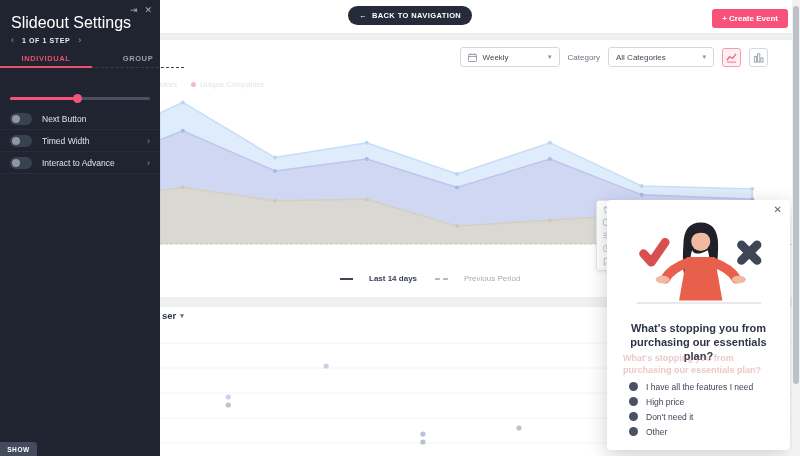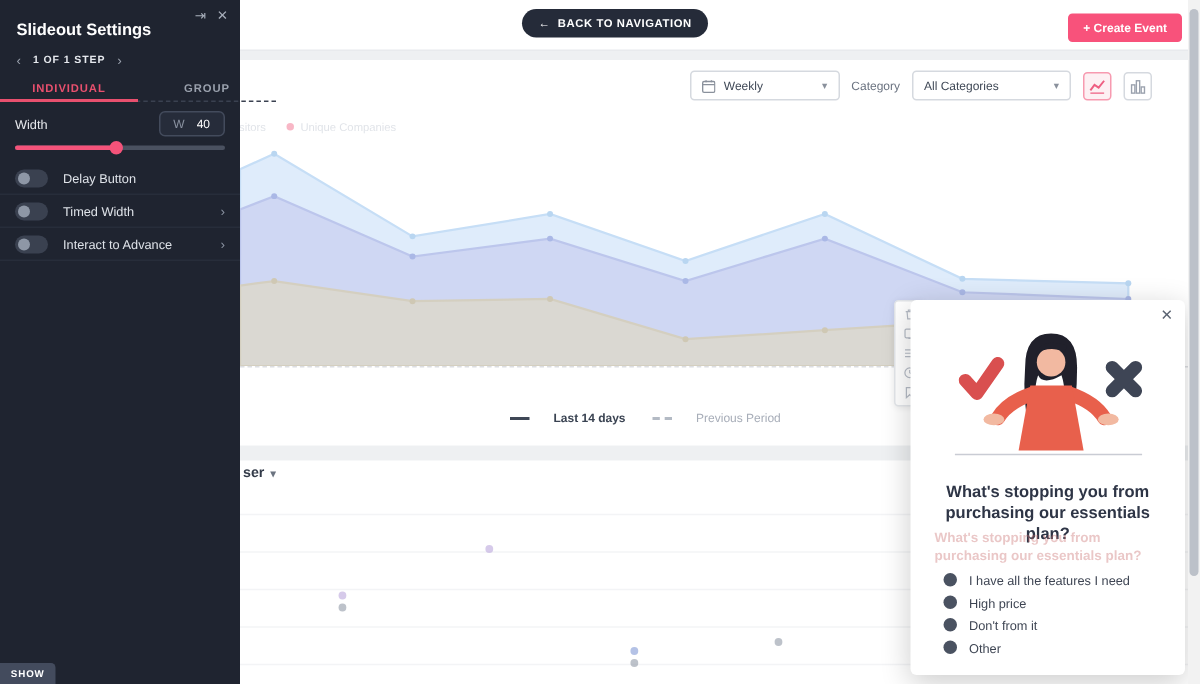--- a/index.html
+++ b/index.html
@@ -49,21 +49,21 @@
   .sec2-header { position:absolute; left:162px; top:310px; display:flex; align-items:center; gap:4px; z-index:2;
     font-size:9.5px; font-weight:bold; color:#323a48; cursor:pointer; }
   .sec2-header .chev { font-size:7px; color:#6b7380; }
   .scatter-wrap { position:absolute; left:160px; top:307px; right:8px; bottom:0; z-index:1; }
   .scatter-wrap svg { width:100%; height:100%; display:block; }
 
   
   .panel { position:absolute; left:0; top:0; width:160px; height:456px; background:#1f2430; z-index:100; color:#dfe3e9; }
   .panel-winctl { position:absolute; top:6px; right:8px; display:flex; gap:7px; align-items:center; }
   .panel-winctl span { color:#a7aeba; font-size:9px; cursor:pointer; line-height:1; }
-  .panel-title { position:absolute; left:11px; top:14px; font-size:11px; font-weight:bold; color:#fff; }
+  .panel-title { position:absolute; left:11px; top:14px; font-size:16px; font-weight:normal; color:#fff; }
   .step-nav { position:absolute; left:11px; top:36px; display:flex; align-items:center; gap:8px; }
   .step-nav .arrow { color:#9aa1ad; font-size:9px; cursor:pointer; line-height:1; }
   .step-nav .step { font-size:7px; font-weight:bold; letter-spacing:.6px; color:#e6e9ee; }
   .tabs { position:absolute; left:0; top:50px; width:184px; height:18px; display:flex; border-bottom:1px dashed #3a4150; }
   .tab { width:50%; text-align:center; font-size:7.5px; font-weight:bold; letter-spacing:.6px; padding-top:4px; cursor:pointer; position:relative; }
   .tab.active { color:#e8506e; }
   .tab.active::after { content:""; position:absolute; left:0; right:0; bottom:-1px; height:2px; background:#e8506e; }
   .tab.idle { color:#9aa1ad; }
   .width-row { position:absolute; left:10px; right:10px; top:74px; display:flex; align-items:center; justify-content:space-between; }
   .width-label { font-size:8.5px; color:#e8eaee; }
@@ -231,37 +231,30 @@
   <div class="panel-title">Slideout Settings</div>
   <div class="step-nav">
     <span class="arrow">‹</span>
     <span class="step">1 OF 1 STEP</span>
     <span class="arrow">›</span>
   </div>
   <div class="tabs">
     <div class="tab active">INDIVIDUAL</div>
     <div class="tab idle">GROUP</div>
   </div>
-  <div class="width-row">
-    <span class="width-label">Width</span>
-    <span class="width-box">
-      <span class="u">W</span>
-      <span class="v">40</span>
-    </span>
-  </div>
   <div class="slider">
     <div class="slider-fill"></div>
     <div class="slider-knob"></div>
   </div>
   <div class="toggles">
     <div class="toggle-row">
       <span class="toggle">
           <span class="knob"></span>
         </span>
-      <span class="toggle-label">Delay Button</span>
+      <span class="toggle-label">Next Button</span>
     </div>
     <div class="toggle-row">
       <span class="toggle">
           <span class="knob"></span>
         </span>
       <span class="toggle-label">Timed Width</span>
       <span class="toggle-chev">›</span>
     </div>
     <div class="toggle-row">
       <span class="toggle">
@@ -332,21 +325,21 @@
     <div class="option-row">
       <span class="option-dot"></span>
       <span class="option-label">I have all the features I need</span>
     </div>
     <div class="option-row">
       <span class="option-dot"></span>
       <span class="option-label">High price</span>
     </div>
     <div class="option-row">
       <span class="option-dot"></span>
-      <span class="option-label">Don't from it</span>
+      <span class="option-label">Don't need it</span>
     </div>
     <div class="option-row">
       <span class="option-dot"></span>
       <span class="option-label">Other</span>
     </div>
   </div>
 </div>
 
 <div class="scrollbar">
   <div class="scroll-thumb"></div>

